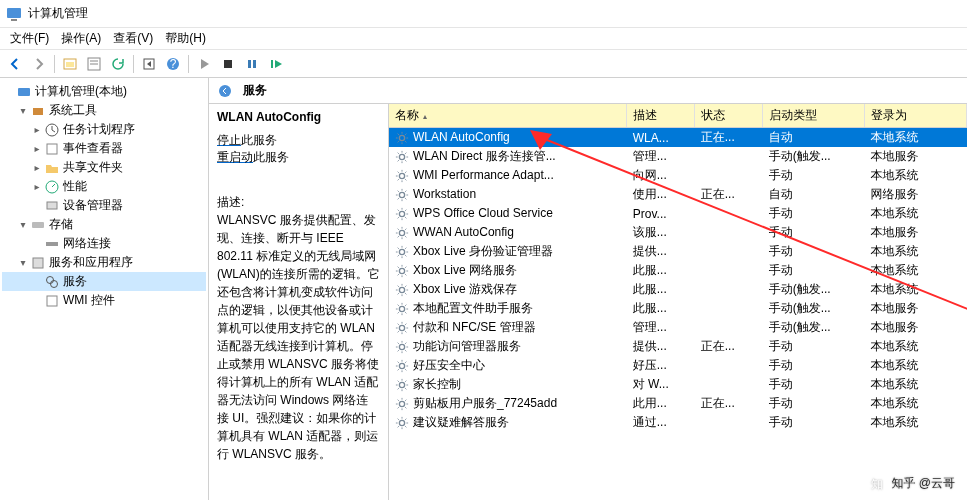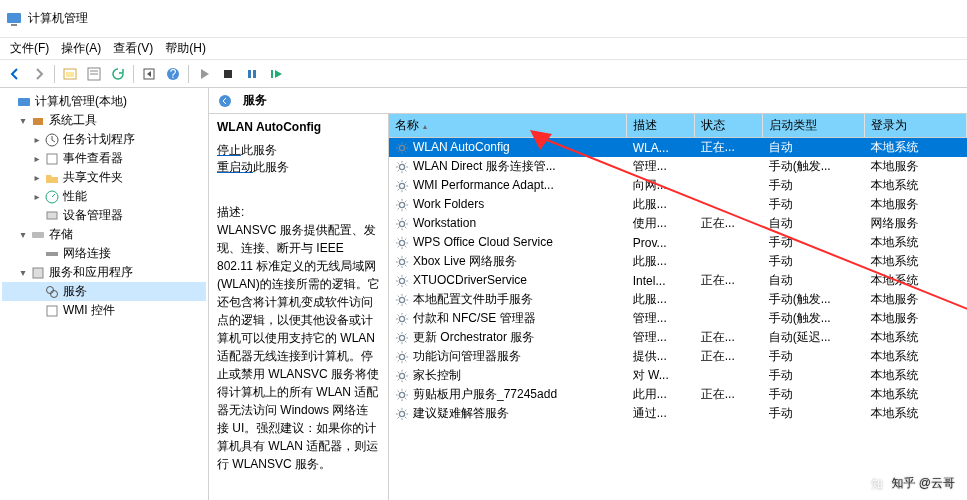--- a/index.html
+++ b/index.html
@@ -1,17 +1,17 @@
 <!DOCTYPE html>
 <html><head>
 <meta charset="utf-8">
 <style>
 *{box-sizing:border-box;margin:0;padding:0;font-family:"Microsoft YaHei","Segoe UI",sans-serif;font-size:12px;color:#000}
 body{background:#fff;width:967px;height:500px;overflow:hidden;position:relative}
-.titlebar{display:flex;align-items:center;height:38px;padding:0 6px;border-bottom:1px solid #e5e5e5}
+.titlebar{display:flex;align-items:center;height:28px;padding:0 6px;border-bottom:1px solid #e5e5e5}
 .titlebar .icon{width:16px;height:16px;margin-right:6px}
 .menubar{display:flex;height:22px;padding:0 4px;border-bottom:1px solid #e5e5e5}
 .menubar span{padding:2px 6px;cursor:default}
 .toolbar{display:flex;align-items:center;height:28px;padding:0 4px;border-bottom:1px solid #d0d0d0;gap:2px}
 .toolbar .tbtn{width:22px;height:22px;display:flex;align-items:center;justify-content:center;border:1px solid transparent;border-radius:2px}
 .toolbar .sep{width:1px;height:18px;background:#ccc;margin:0 2px}
 .main{display:flex;height:calc(500px - 26px - 22px - 28px)}
 .tree{width:209px;border-right:1px solid #d0d0d0;padding:4px 2px;overflow:auto}
 .tree-item{display:flex;align-items:center;padding:1px 0;white-space:nowrap}
 .tree-item .twisty{width:14px;text-align:center;color:#666;font-size:10px}
@@ -24,21 +24,21 @@
 .svc-header{display:flex;align-items:center;height:26px;border-bottom:1px solid #d0d0d0;background:#fff;padding:0 6px}
 .svc-header .shbtn{width:20px;height:20px;display:flex;align-items:center;justify-content:center;margin-right:4px}
 .svc-header .title{font-weight:bold;margin-left:4px}
 .svc-body{flex:1;display:flex;overflow:hidden}
 .detail{width:180px;padding:6px 8px;border-right:1px solid #d0d0d0;overflow:auto}
 .detail h3{font-weight:bold;margin-bottom:8px}
 .detail .links a{color:#0066cc;text-decoration:underline;cursor:pointer}
 .detail .desc{margin-top:27px;line-height:1.5}
 .list{flex:1;overflow:auto;position:relative}
 .list table{width:100%;border-collapse:collapse;table-layout:fixed}
-.list th{text-align:left;font-weight:normal;padding:3px 6px;border-right:1px solid #e0e0e0;border-bottom:1px solid #d0d0d0;background:#7dd3fc;position:sticky;top:0}
+.list th{text-align:left;font-weight:normal;padding:3px 6px;border-right:1px solid #e0e0e0;border-bottom:1px solid #d0d0d0;background:#fef9c3;position:sticky;top:0}
 .list td{padding:1px 6px;white-space:nowrap;overflow:hidden;text-overflow:ellipsis}
 .list tr.row.selected{background:#0078d7;color:#fff}
 .list tr.row.selected td{color:#fff}
 .gicon{display:inline-block;width:14px;height:14px;vertical-align:middle;margin-right:4px}
 .ficon{width:16px;height:16px;display:inline-block}
 .arrow-red{position:absolute;top:130px;left:530px;width:440px;height:180px;pointer-events:none;z-index:5}
 .watermark{position:absolute;right:12px;bottom:8px;color:#fff;opacity:.85;font-size:14px;display:flex;align-items:center;gap:6px;text-shadow:0 0 2px rgba(0,0,0,.5)}
 .sort-ind{font-size:8px;color:#666;margin-left:4px}
 </style>
 </head>
@@ -287,64 +287,74 @@
                   </svg>WMI Performance Adapt...</td>
                 <td>向网...</td>
                 <td></td>
                 <td>手动</td>
                 <td>本地系统</td>
               </tr>
               <tr class="row">
                 <td><svg class="gicon" viewBox="0 0 16 16">
                     <circle cx="8" cy="8" r="3" fill="none" stroke="#7a8a99" stroke-width="1.5"></circle>
                     <path d="M8 1v2M8 13v2M1 8h2M13 8h2M3 3l1.4 1.4M11.6 11.6L13 13M3 13l1.4-1.4M11.6 4.4L13 3" stroke="#7a8a99"></path>
-                  </svg>Work Folders</td>
-                <td>此服...</td>
-                <td></td>
-                <td>手动</td>
-                <td>本地服务</td>
-              </tr>
-              <tr class="row">
-                <td><svg class="gicon" viewBox="0 0 16 16">
-                    <circle cx="8" cy="8" r="3" fill="none" stroke="#7a8a99" stroke-width="1.5"></circle>
-                    <path d="M8 1v2M8 13v2M1 8h2M13 8h2M3 3l1.4 1.4M11.6 11.6L13 13M3 13l1.4-1.4M11.6 4.4L13 3" stroke="#7a8a99"></path>
                   </svg>Workstation</td>
                 <td>使用...</td>
                 <td>正在...</td>
                 <td>自动</td>
                 <td>网络服务</td>
               </tr>
               <tr class="row">
                 <td><svg class="gicon" viewBox="0 0 16 16">
                     <circle cx="8" cy="8" r="3" fill="none" stroke="#7a8a99" stroke-width="1.5"></circle>
                     <path d="M8 1v2M8 13v2M1 8h2M13 8h2M3 3l1.4 1.4M11.6 11.6L13 13M3 13l1.4-1.4M11.6 4.4L13 3" stroke="#7a8a99"></path>
                   </svg>WPS Office Cloud Service</td>
                 <td>Prov...</td>
                 <td></td>
                 <td>手动</td>
                 <td>本地系统</td>
               </tr>
               <tr class="row">
                 <td><svg class="gicon" viewBox="0 0 16 16">
                     <circle cx="8" cy="8" r="3" fill="none" stroke="#7a8a99" stroke-width="1.5"></circle>
                     <path d="M8 1v2M8 13v2M1 8h2M13 8h2M3 3l1.4 1.4M11.6 11.6L13 13M3 13l1.4-1.4M11.6 4.4L13 3" stroke="#7a8a99"></path>
+                  </svg>WWAN AutoConfig</td>
+                <td>该服...</td>
+                <td></td>
+                <td>手动</td>
+                <td>本地服务</td>
+              </tr>
+              <tr class="row">
+                <td><svg class="gicon" viewBox="0 0 16 16">
+                    <circle cx="8" cy="8" r="3" fill="none" stroke="#7a8a99" stroke-width="1.5"></circle>
+                    <path d="M8 1v2M8 13v2M1 8h2M13 8h2M3 3l1.4 1.4M11.6 11.6L13 13M3 13l1.4-1.4M11.6 4.4L13 3" stroke="#7a8a99"></path>
+                  </svg>Xbox Live 身份验证管理器</td>
+                <td>提供...</td>
+                <td></td>
+                <td>手动</td>
+                <td>本地系统</td>
+              </tr>
+              <tr class="row">
+                <td><svg class="gicon" viewBox="0 0 16 16">
+                    <circle cx="8" cy="8" r="3" fill="none" stroke="#7a8a99" stroke-width="1.5"></circle>
+                    <path d="M8 1v2M8 13v2M1 8h2M13 8h2M3 3l1.4 1.4M11.6 11.6L13 13M3 13l1.4-1.4M11.6 4.4L13 3" stroke="#7a8a99"></path>
                   </svg>Xbox Live 网络服务</td>
                 <td>此服...</td>
                 <td></td>
                 <td>手动</td>
                 <td>本地系统</td>
               </tr>
               <tr class="row">
                 <td><svg class="gicon" viewBox="0 0 16 16">
                     <circle cx="8" cy="8" r="3" fill="none" stroke="#7a8a99" stroke-width="1.5"></circle>
                     <path d="M8 1v2M8 13v2M1 8h2M13 8h2M3 3l1.4 1.4M11.6 11.6L13 13M3 13l1.4-1.4M11.6 4.4L13 3" stroke="#7a8a99"></path>
-                  </svg>XTUOCDriverService</td>
-                <td>Intel...</td>
-                <td>正在...</td>
-                <td>自动</td>
+                  </svg>Xbox Live 游戏保存</td>
+                <td>此服...</td>
+                <td></td>
+                <td>手动(触发...</td>
                 <td>本地系统</td>
               </tr>
               <tr class="row">
                 <td><svg class="gicon" viewBox="0 0 16 16">
                     <circle cx="8" cy="8" r="3" fill="none" stroke="#7a8a99" stroke-width="1.5"></circle>
                     <path d="M8 1v2M8 13v2M1 8h2M13 8h2M3 3l1.4 1.4M11.6 11.6L13 13M3 13l1.4-1.4M11.6 4.4L13 3" stroke="#7a8a99"></path>
                   </svg>本地配置文件助手服务</td>
                 <td>此服...</td>
                 <td></td>
                 <td>手动(触发...</td>
@@ -352,38 +362,38 @@
               </tr>
               <tr class="row">
                 <td><svg class="gicon" viewBox="0 0 16 16">
                     <circle cx="8" cy="8" r="3" fill="none" stroke="#7a8a99" stroke-width="1.5"></circle>
                     <path d="M8 1v2M8 13v2M1 8h2M13 8h2M3 3l1.4 1.4M11.6 11.6L13 13M3 13l1.4-1.4M11.6 4.4L13 3" stroke="#7a8a99"></path>
                   </svg>付款和 NFC/SE 管理器</td>
                 <td>管理...</td>
                 <td></td>
                 <td>手动(触发...</td>
                 <td>本地服务</td>
-              </tr>
-              <tr class="row">
-                <td><svg class="gicon" viewBox="0 0 16 16">
-                    <circle cx="8" cy="8" r="3" fill="none" stroke="#7a8a99" stroke-width="1.5"></circle>
-                    <path d="M8 1v2M8 13v2M1 8h2M13 8h2M3 3l1.4 1.4M11.6 11.6L13 13M3 13l1.4-1.4M11.6 4.4L13 3" stroke="#7a8a99"></path>
-                  </svg>更新 Orchestrator 服务</td>
-                <td>管理...</td>
-                <td>正在...</td>
-                <td>自动(延迟...</td>
-                <td>本地系统</td>
               </tr>
               <tr class="row">
                 <td><svg class="gicon" viewBox="0 0 16 16">
                     <circle cx="8" cy="8" r="3" fill="none" stroke="#7a8a99" stroke-width="1.5"></circle>
                     <path d="M8 1v2M8 13v2M1 8h2M13 8h2M3 3l1.4 1.4M11.6 11.6L13 13M3 13l1.4-1.4M11.6 4.4L13 3" stroke="#7a8a99"></path>
                   </svg>功能访问管理器服务</td>
                 <td>提供...</td>
                 <td>正在...</td>
+                <td>手动</td>
+                <td>本地系统</td>
+              </tr>
+              <tr class="row">
+                <td><svg class="gicon" viewBox="0 0 16 16">
+                    <circle cx="8" cy="8" r="3" fill="none" stroke="#7a8a99" stroke-width="1.5"></circle>
+                    <path d="M8 1v2M8 13v2M1 8h2M13 8h2M3 3l1.4 1.4M11.6 11.6L13 13M3 13l1.4-1.4M11.6 4.4L13 3" stroke="#7a8a99"></path>
+                  </svg>好压安全中心</td>
+                <td>好压...</td>
+                <td></td>
                 <td>手动</td>
                 <td>本地系统</td>
               </tr>
               <tr class="row">
                 <td><svg class="gicon" viewBox="0 0 16 16">
                     <circle cx="8" cy="8" r="3" fill="none" stroke="#7a8a99" stroke-width="1.5"></circle>
                     <path d="M8 1v2M8 13v2M1 8h2M13 8h2M3 3l1.4 1.4M11.6 11.6L13 13M3 13l1.4-1.4M11.6 4.4L13 3" stroke="#7a8a99"></path>
                   </svg>家长控制</td>
                 <td>对 W...</td>
                 <td></td>

